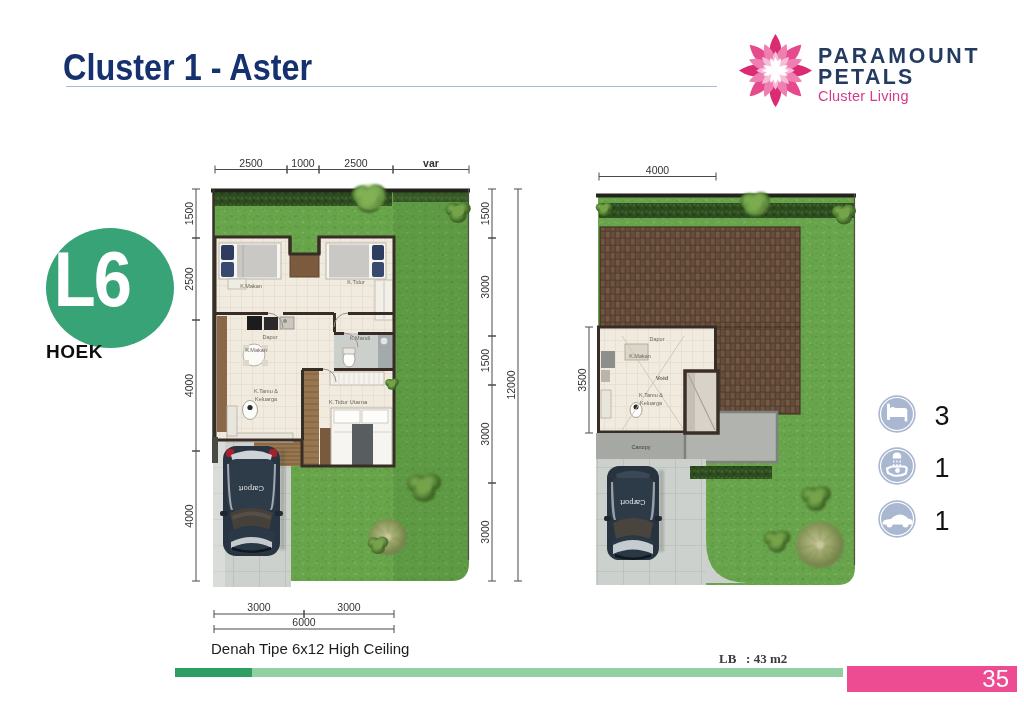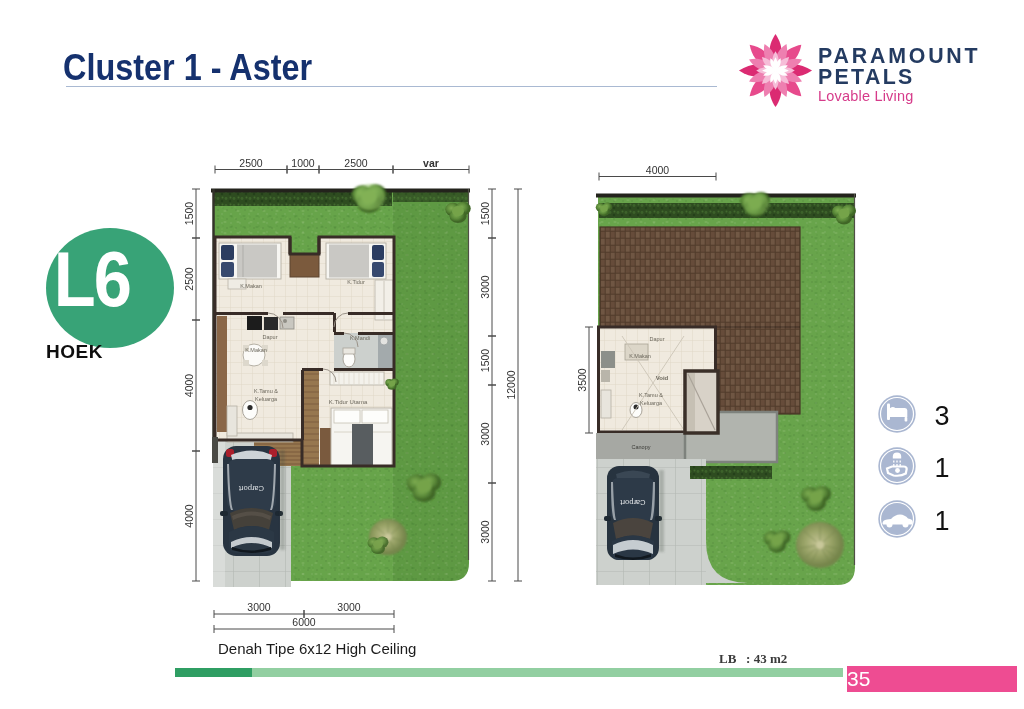--- a/index.html
+++ b/index.html
@@ -6,25 +6,25 @@
 .abs { position:absolute; }
 #title { left:63px; top:47px; font-size:36px; font-weight:bold; color:#15316e; transform:scaleX(0.90); transform-origin:left center; letter-spacing:0px; white-space:nowrap; }
 #underline { left:66px; top:86px; width:651px; height:1px; background:#a9b9d2; }
 #logo-par { left:818px; top:43px; font-size:22px; font-weight:bold; color:#243b61; letter-spacing:2.9px; transform:scaleX(0.97); transform-origin:left center; }
 #logo-pet { left:818px; top:64px; font-size:22px; font-weight:bold; color:#243b61; letter-spacing:2.4px; transform:scaleX(0.97); transform-origin:left center; }
 #logo-lov { left:818px; top:88px; font-size:14.5px; color:#d63b8a; letter-spacing:0.2px; }
 #badge { left:46px; top:228px; width:128px; height:120px; background:#38a377; border-radius:50%; }
 #badge .l6 { font-size:78px; font-weight:bold; color:#fff; line-height:76px; margin-top:13px; transform:scaleX(0.88); letter-spacing:-2px;}
 #badge .hoek { font-size:19px; font-weight:bold; color:#0e0e0e; line-height:18px; letter-spacing:0.5px;margin-top:26px;}
 .icnum { font-size:27px; color:#111; left:927px; width:30px; text-align:center;}
-#denah { left:218px; top:640px; font-size:15px; color:#1c1c1c; }
+#denah { left:211px; top:640px; font-size:15px; color:#1c1c1c; }
 #lb { left:719px; top:651px; font-size:13px; font-weight:bold; color:#3b3b3b;font-family:Liberation Serif, serif; }
 #bar-d { left:175px; top:668px; width:77px; height:9px; background:#2f9e63; }
 #bar-l { left:252px; top:668px; width:591px; height:9px; background:#92cfa1; }
-#pinkbox { left:847px; top:666px; width:170px; height:26px; background:#ee4c92; color:#fff; font-size:21px; padding-right:8px; line-height:26px;}
+#pinkbox { left:847px; top:666px; width:170px; height:26px; background:#ee4c92; color:#fff; font-size:24px; text-align:right; padding-right:8px; line-height:26px;}
 svg text { font-family:"Liberation Sans",sans-serif; }
 </style></head>
 <body>
 <div class="abs" id="title">Cluster 1 - Aster</div>
 <div class="abs" id="underline"></div>
 <svg class="abs" style="left:736px;top:31px" width="79" height="79" viewBox="-40 -40 80 80">
 <defs>
 <path id="pet1" d="M0,-2 C-7.5,-9 -9,-24 0,-37 C9,-24 7.5,-9 0,-2 Z"></path>
 <path id="pet2" d="M0,-2 C-6,-7.5 -7,-19 0,-29 C7,-19 6,-7.5 0,-2 Z"></path>
 <path id="pet3" d="M0,-1 C-4,-5 -4.6,-12.5 0,-19.5 C4.6,-12.5 4,-5 0,-1 Z"></path>
@@ -72,21 +72,21 @@
 <use href="#pet4" transform="rotate(292.5)"></use>
       <use href="#pet4" transform="rotate(337.5)"></use>
 <use href="#pet4" transform="rotate(0)"></use>
       <use href="#pet4" transform="rotate(90)"></use>
 <use href="#pet4" transform="rotate(180)"></use>
       <use href="#pet4" transform="rotate(270)"></use>
 </g>
 </svg>
 <div class="abs" id="logo-par">PARAMOUNT</div>
 <div class="abs" id="logo-pet">PETALS</div>
-<div class="abs" id="logo-lov">Lovable Living</div>
+<div class="abs" id="logo-lov">Cluster Living</div>
 <div class="abs" id="badge">
     <div class="l6">L6</div>
     <div class="hoek">HOEK</div>
   </div>
 <svg class="abs" style="left:183px;top:158px" width="352" height="486" viewBox="183 158 352 486">
 <defs>
 <pattern id="gtex" width="9" height="9" patternUnits="userSpaceOnUse">
  <rect width="9" height="9" fill="none"></rect>
  <circle cx="2" cy="3" r="1" fill="rgba(0,0,0,0.07)"></circle>
  <circle cx="6" cy="7" r="1" fill="rgba(255,255,255,0.08)"></circle>

